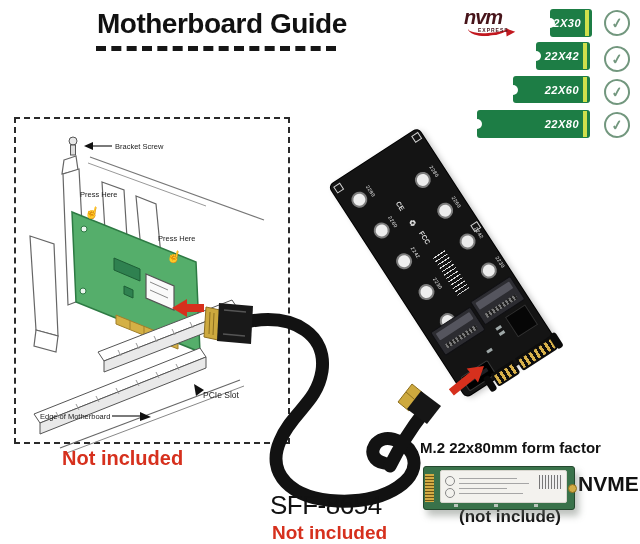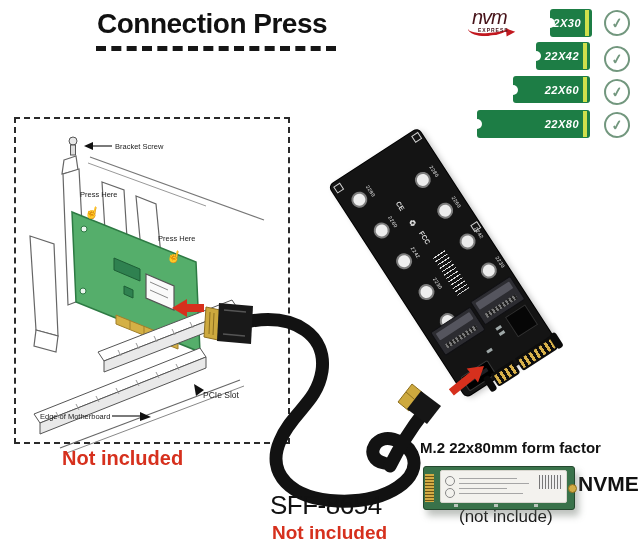--- a/index.html
+++ b/index.html
@@ -6,21 +6,21 @@
   body{width:640px;height:544px;position:relative;background:#fff;overflow:hidden;
        font-family:"Liberation Sans",sans-serif;color:#111;}
   .abs{position:absolute;}
 
   
   .title{left:97px;top:8px;font-size:28px;font-weight:bold;letter-spacing:-.5px;}
   .title-dash{left:96px;top:46px;width:240px;height:0;border-top:5px dashed #161616;}
 
   
   .nvm{left:458px;top:6px;width:70px;height:34px;}
-  .nvm .word{position:absolute;left:14px;top:0;font-size:20px;font-weight:normal;font-style:italic;
+  .nvm .word{position:absolute;left:6px;top:0;font-size:20px;font-weight:bold;font-style:italic;
              letter-spacing:-1px;color:#47141a;}
   .nvm .swoosh{position:absolute;left:10px;top:18px;width:40px;height:9px;
                border-bottom:3px solid #c2181f;border-radius:0 0 100% 100%/0 0 100% 160%;
                transform:rotate(-5deg);}
   .nvm .swoosh::after{content:'';position:absolute;right:-7px;bottom:-5px;width:0;height:0;
                border-left:9px solid #c2181f;border-top:4px solid transparent;border-bottom:4px solid transparent;}
   .nvm .sub{position:absolute;left:20px;top:21px;font-size:5px;font-weight:bold;
             letter-spacing:1px;color:#47141a;}
 
   
@@ -42,21 +42,21 @@
 
   
   .diagram-box{left:14px;top:117px;width:272px;height:323px;border:2.5px dashed #2a2a2a;}
 
   .notinc{color:#d6301d;font-weight:bold;font-size:19px;}
   .notinc-left{left:62px;top:447px;font-size:20px;}
   .sff-label{left:270px;top:490px;font-size:26px;font-weight:normal;letter-spacing:-.5px;}
   .notinc-cable{left:272px;top:522px;}
   .ssd-heading{left:420px;top:439px;font-size:15px;font-weight:bold;}
   .nvme-label{left:578px;top:472px;font-size:21px;font-weight:bold;}
-  .ssd-note{left:459px;top:507px;font-size:17px;font-weight:normal;}
+  .ssd-note{left:459px;top:507px;font-size:17px;font-weight:bold;}
 
   
   .adapter{left:329px;top:186px;width:106px;height:252px;background:#141414;
            border-radius:5px;transform:rotate(-33deg);transform-origin:0 0;
            box-shadow:0 0 0 1px #000, 2px 3px 6px rgba(0,0,0,.25);}
   .corner-sq{position:absolute;width:6px;height:6px;border:1px solid #cfcfcf;background:#141414;}
   .hole{position:absolute;width:12px;height:12px;border-radius:50%;background:#ededed;border:2px solid #7c7c7c;}
   .hlabel{position:absolute;font-size:5px;color:#eee;transform:rotate(90deg);letter-spacing:.4px;}
   .mark{position:absolute;font-size:7px;color:#ddd;transform:rotate(90deg);font-weight:bold;}
   .silk{position:absolute;width:14px;height:46px;opacity:.85;
@@ -89,21 +89,21 @@
   .ssd-notch{position:absolute;right:-3px;top:17px;width:7px;height:7px;border-radius:50%;
        background:#d2ac45;border:1px solid #8d6f1f;}
   .ssd-cap{position:absolute;width:4px;height:3px;background:#b9c4bb;bottom:2px;}
 
   svg text{font-family:"Liberation Sans",sans-serif;fill:#222;}
   .overlay{left:0;top:0;pointer-events:none;}
 </style>
 </head>
 <body>
 
-<div class="abs title">Connection Press</div>
+<div class="abs title">Motherboard Guide</div>
 <div class="abs title-dash"></div>
 
 <div class="abs nvm">
   <span class="word">nvm</span>
   <div class="swoosh"></div>
   <span class="sub">EXPRESS</span>
 </div>
 
 <div class="abs bar bar30">
     <span>22X30</span>

